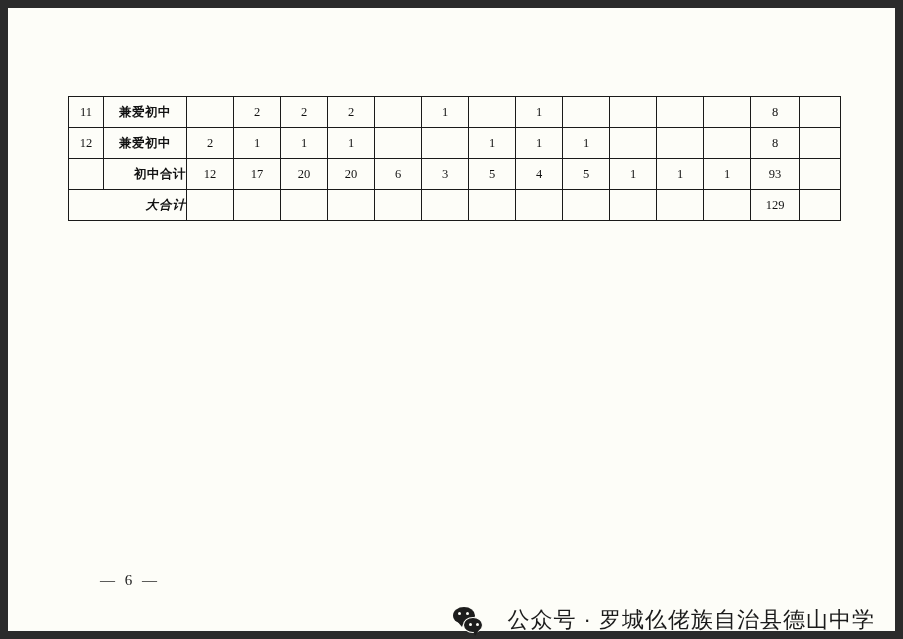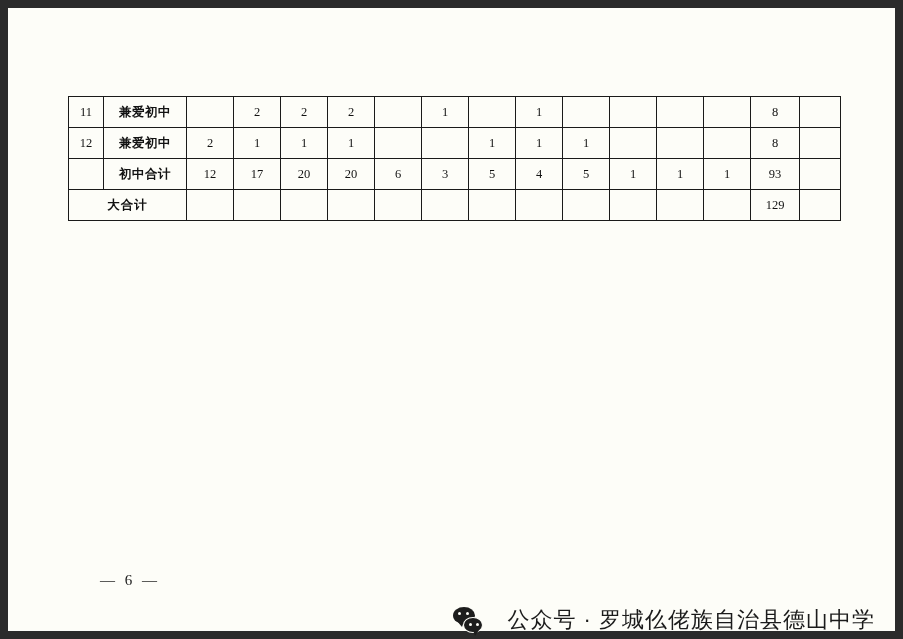--- a/index.html
+++ b/index.html
@@ -61,23 +61,25 @@
     width: 46px;
   }
   td.total-col {
     width: 48px;
   }
   td.tail {
     width: 40px;
   }
   tr.sum td.name, tr.grand td.name {
     font-weight: bold;
+    text-align: right;
   }
   tr.grand td.name {
     letter-spacing: 1px;
+    font-style: italic;
   }
   .page-number {
     position: absolute;
     left: 92px;
     top: 548px;
     font-size: 15px;
     color: #1a1a1a;
     letter-spacing: 3px;
     font-family: "Liberation Serif", serif;
   }

